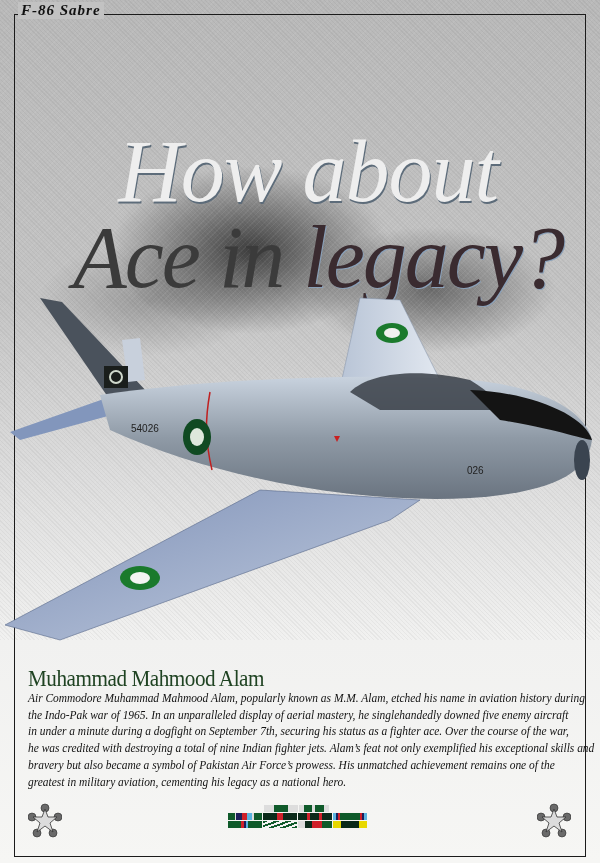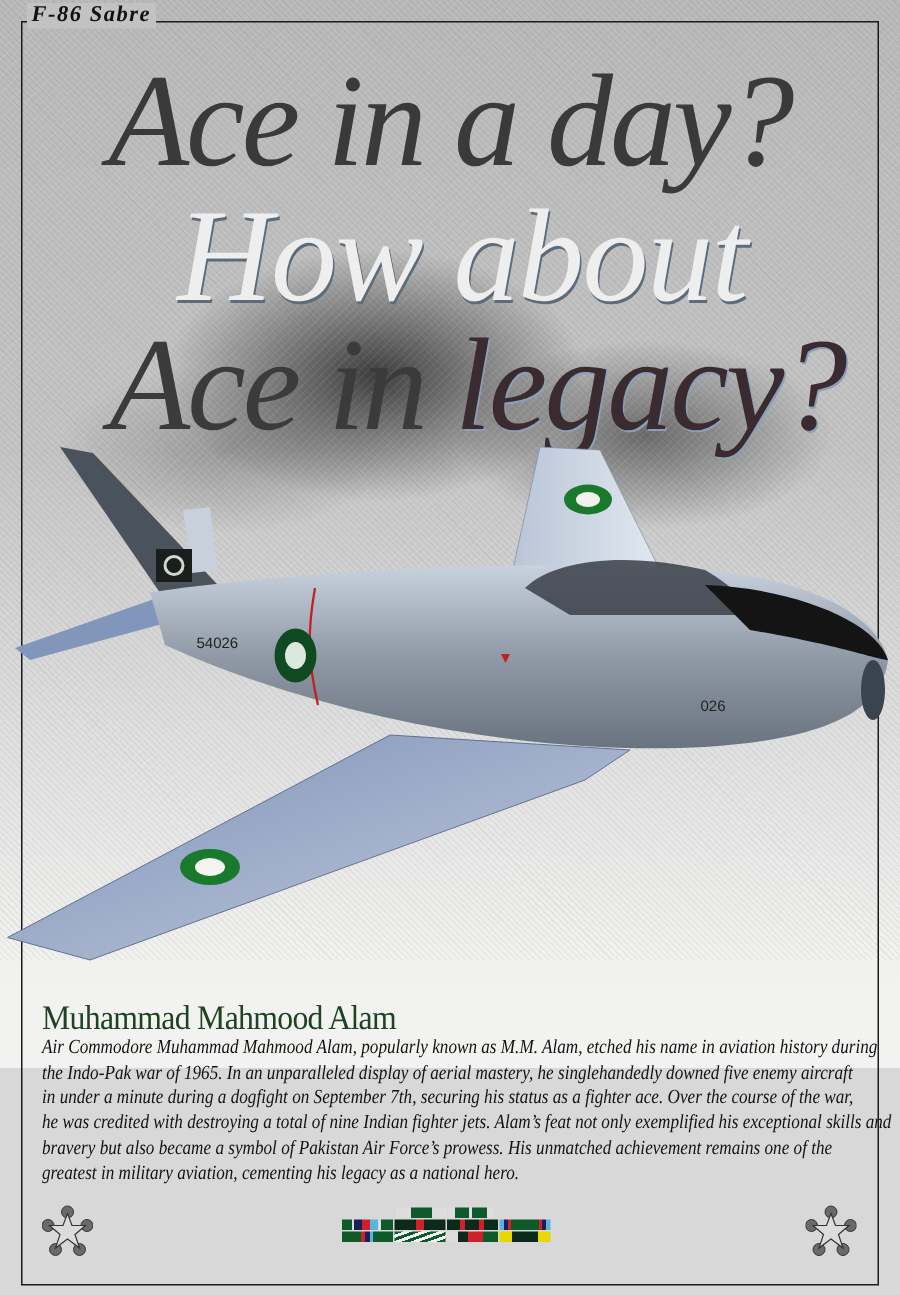--- a/index.html
+++ b/index.html
@@ -1,17 +1,17 @@
 <!DOCTYPE html>
 <html><head>
   <meta charset="utf-8">
   <style>
     html, body { margin:0; padding:0; }
     body { width:600px; height:863px; overflow:hidden; background:#d8d8d8; position:relative; font-family:"Liberation Serif", serif; }
-    .poster { position:absolute; left:0; top:0; width:600px; height:712px;
+    .poster { position:absolute; left:0; top:0; width:600px; height:863px;
       background:
         radial-gradient(ellipse 200px 120px at 250px 250px, rgba(40,40,40,0.85), rgba(40,40,40,0) 70%),
         radial-gradient(ellipse 180px 90px at 430px 290px, rgba(70,70,70,0.7), rgba(70,70,70,0) 70%),
         radial-gradient(ellipse 160px 80px at 150px 300px, rgba(120,120,120,0.55), rgba(120,120,120,0) 70%),
         linear-gradient(180deg, #b9b9b9 0px, #c4c4c4 300px, #dcdcdc 470px, #f1f1f0 640px, #f6f6f4 863px);
     }
     .noise { position:absolute; left:0; top:0; width:600px; height:640px; opacity:0.35;
       background-image:
         repeating-linear-gradient(45deg, rgba(0,0,0,0.12) 0 1px, transparent 1px 3px),
         repeating-linear-gradient(-45deg, rgba(255,255,255,0.18) 0 1px, transparent 1px 4px);
@@ -34,21 +34,20 @@
   </style>
 </head>
 <body>
 
 <div class="poster">
   <div class="noise"></div>
 
   <div class="frame"></div>
   <div class="frame-label">F-86 Sabre</div>
 
-  <div class="headline h1">Ace in a day?</div>
   <div class="headline h2">How about</div>
   <div class="headline h3"><span>Ace in </span><span class="dark">legacy?</span></div>
 
   <svg class="jet" viewBox="0 290 600 360" xmlns="http://www.w3.org/2000/svg">
     <defs>
       <linearGradient id="fus" x1="0" y1="0" x2="0" y2="1">
         <stop offset="0" stop-color="#c8d2de"></stop>
         <stop offset="0.5" stop-color="#8f9aa6"></stop>
         <stop offset="1" stop-color="#6a7480"></stop>
       </linearGradient>

